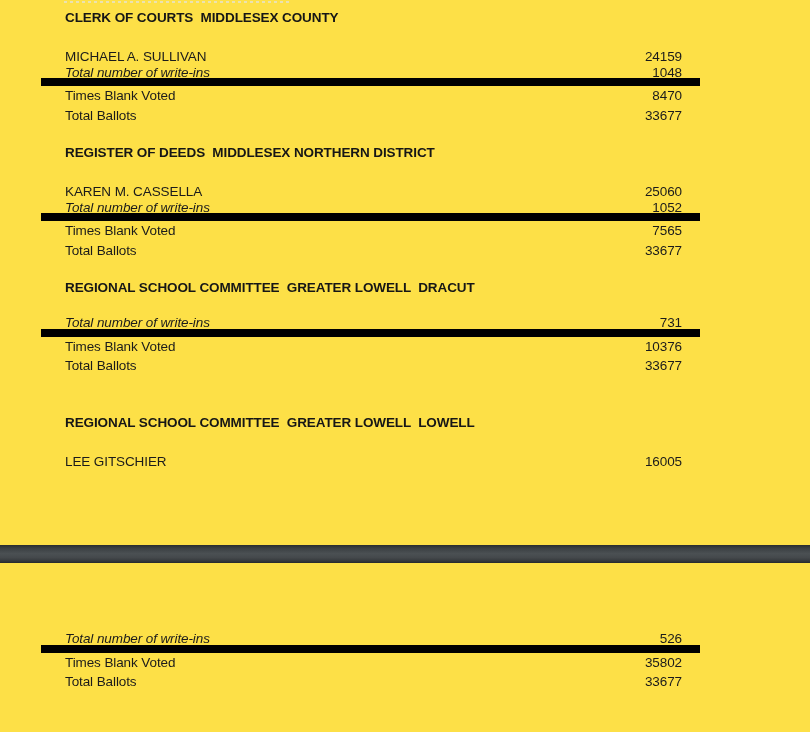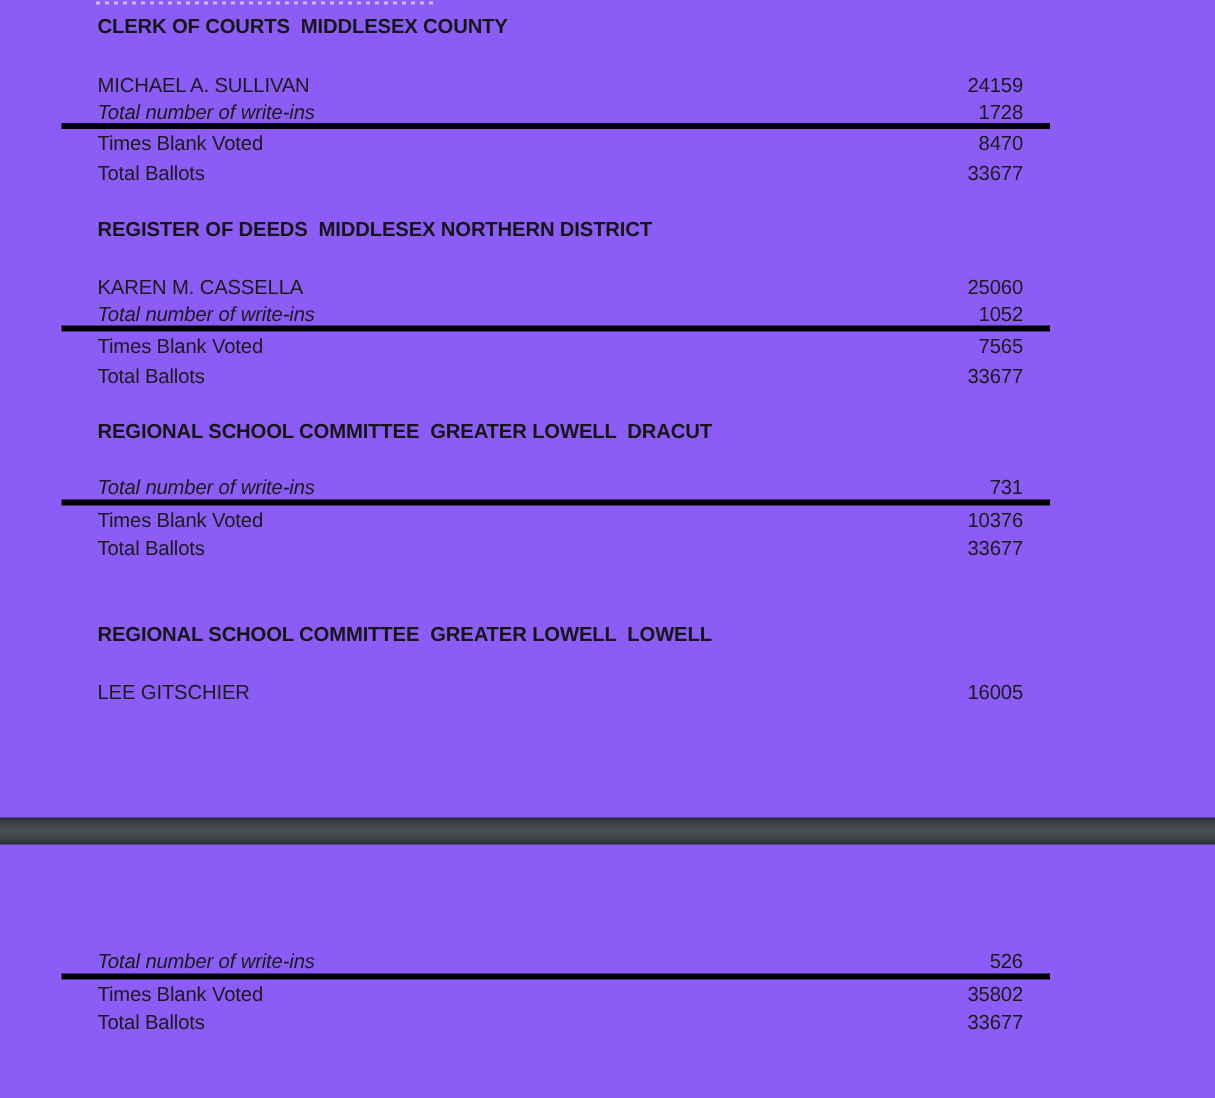--- a/index.html
+++ b/index.html
@@ -3,21 +3,21 @@
 <meta charset="utf-8">
 <style>
   * { margin: 0; padding: 0; box-sizing: border-box; }
   html, body {
     width: 810px; height: 732px;
     background: #ffffff;
     font-family: "Liberation Sans", "DejaVu Sans", sans-serif;
     color: #1b1b1b;
     overflow: hidden;
   }
-  .page { position: relative; width: 810px; height: 732px; background: #8b5cf6; }
+  .page { position: relative; width: 810px; height: 732px; background: #fde047; }
 
   .top-artifact {
     position: absolute; top: 1px; left: 64px; width: 226px; height: 2px;
     background: repeating-linear-gradient(90deg, #e3e3de 0 3px, transparent 3px 6px);
     opacity: 0.7;
   }
 
   .sec { position: absolute; left: 0; right: 0; }
   .sec-title {
     position: absolute; top: 0; left: 65px;
@@ -32,21 +32,21 @@
   .rows.no-title { position: absolute; top: 0; }
 
   .row {
     display: flex; justify-content: space-between; align-items: center;
     height: 19.5px; font-size: 13.5px; line-height: 19.5px;
     letter-spacing: -0.1px;
     text-align: right;
   }
   .row .lbl { margin-left: 24px; white-space: pre; }
   .row .val { margin-right: 18px; }
-  .row.writeins { border-bottom: 4px solid #000000; }
+  .row.writeins { border-bottom: 8px solid #000000; }
   .row.writeins .lbl { font-style: italic; }
 
   .page-separator {
     position: absolute; top: 545px; left: 0; width: 810px; height: 18px;
     background: linear-gradient(180deg,
       #282c2e 0%, #3b4043 18%, #4b5053 48%, #45494c 70%, #34383b 90%, #26292b 100%);
   }
 </style>
 </head>
 <body>
@@ -57,21 +57,21 @@
 
   <div class="sec" style="top:8px">
     <div class="sec-title">CLERK OF COURTS  MIDDLESEX COUNTY</div>
     <div class="rows">
       <div class="row">
         <span class="lbl">MICHAEL A. SULLIVAN</span>
         <span class="val">24159</span>
       </div>
       <div class="row writeins">
         <span class="lbl">Total number of write-ins</span>
-        <span class="val">1728</span>
+        <span class="val">1048</span>
       </div>
       <div class="row">
         <span class="lbl">Times Blank Voted</span>
         <span class="val">8470</span>
       </div>
       <div class="row">
         <span class="lbl">Total Ballots</span>
         <span class="val">33677</span>
       </div>
     </div>

